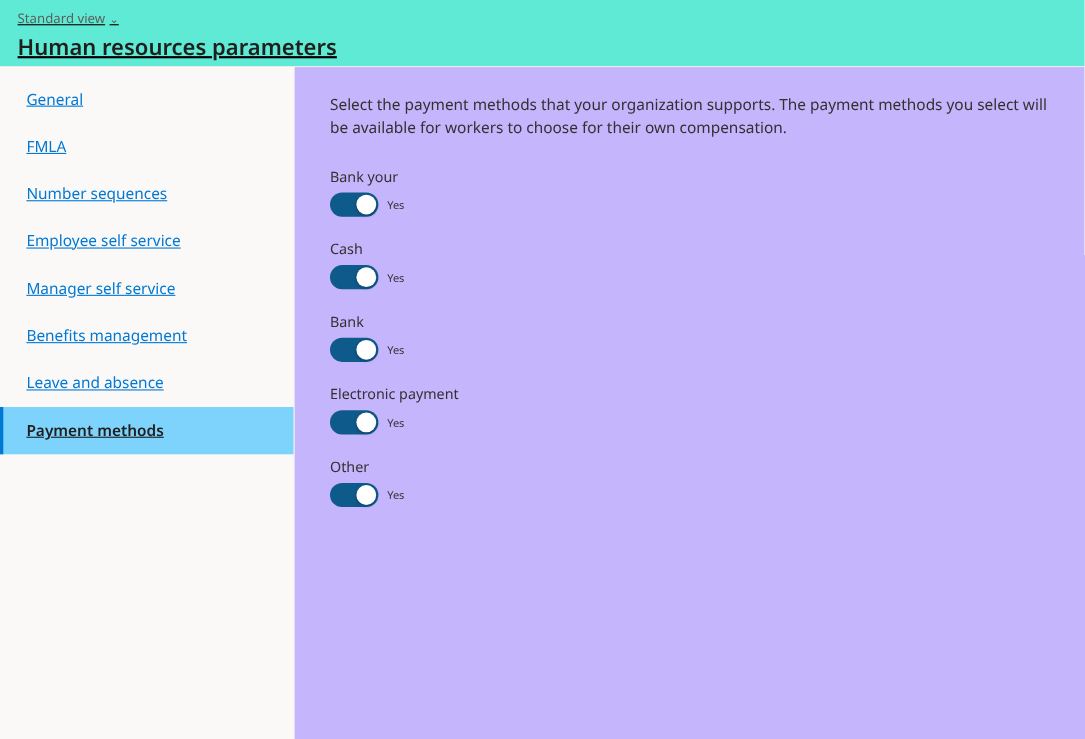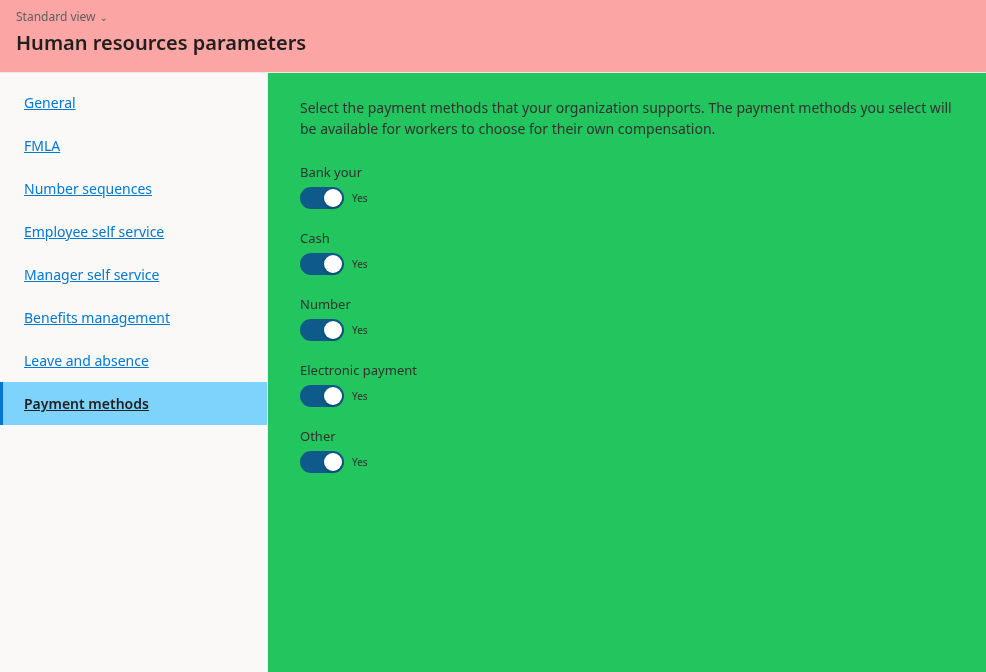--- a/index.html
+++ b/index.html
@@ -19,21 +19,22 @@
     .page-container {
       width: 986px;
       height: 672px;
       background: #faf9f8;
       display: flex;
       flex-direction: column;
     }
 
     .top-bar {
       padding: 8px 27px 4px 16px;
-      background: #fca5a5;
+      background: #5eead4;
+      text-decoration: underline;
     }
 
     .standard-view {
       display: flex;
       align-items: center;
       gap: 4px;
       font-size: 12px;
       color: #605e5c;
       cursor: pointer;
       margin-bottom: 4px;
@@ -41,21 +42,21 @@
 
     .standard-view-chevron {
       font-size: 10px;
       color: #605e5c;
     }
 
     .page-title {
       font-size: 20px;
       font-weight: 600;
       color: #201f1e;
-      margin-bottom: 12px;
+      margin-bottom: 0;
     }
 
     .divider {
       height: 1px;
       background: #edebe9;
     }
 
     .content-area {
       display: flex;
       flex: 1;
@@ -85,21 +86,21 @@
       color: #201f1e;
       font-weight: 600;
       border-left: 3px solid #0078d4;
       padding-left: 21px;
       background: #7dd3fc;
     }
 
     .main-content {
       flex: 1;
       padding: 24px 32px;
-      background: #22c55e;
+      background: #c4b5fd;
       overflow-y: auto;
     }
 
     .description-text {
       font-size: 14px;
       color: #323130;
       line-height: 1.5;
       max-width: 680px;
       margin-bottom: 24px;
     }
@@ -199,21 +200,21 @@
             <div class="toggle-row">
               <div class="toggle">
                 <div class="toggle-track">
                   <div class="toggle-thumb"></div>
                 </div>
               </div>
               <span class="toggle-value">Yes</span>
             </div>
           </div>
           <div class="payment-method-item">
-            <div class="method-label">Number</div>
+            <div class="method-label">Bank</div>
             <div class="toggle-row">
               <div class="toggle">
                 <div class="toggle-track">
                   <div class="toggle-thumb"></div>
                 </div>
               </div>
               <span class="toggle-value">Yes</span>
             </div>
           </div>
           <div class="payment-method-item">

